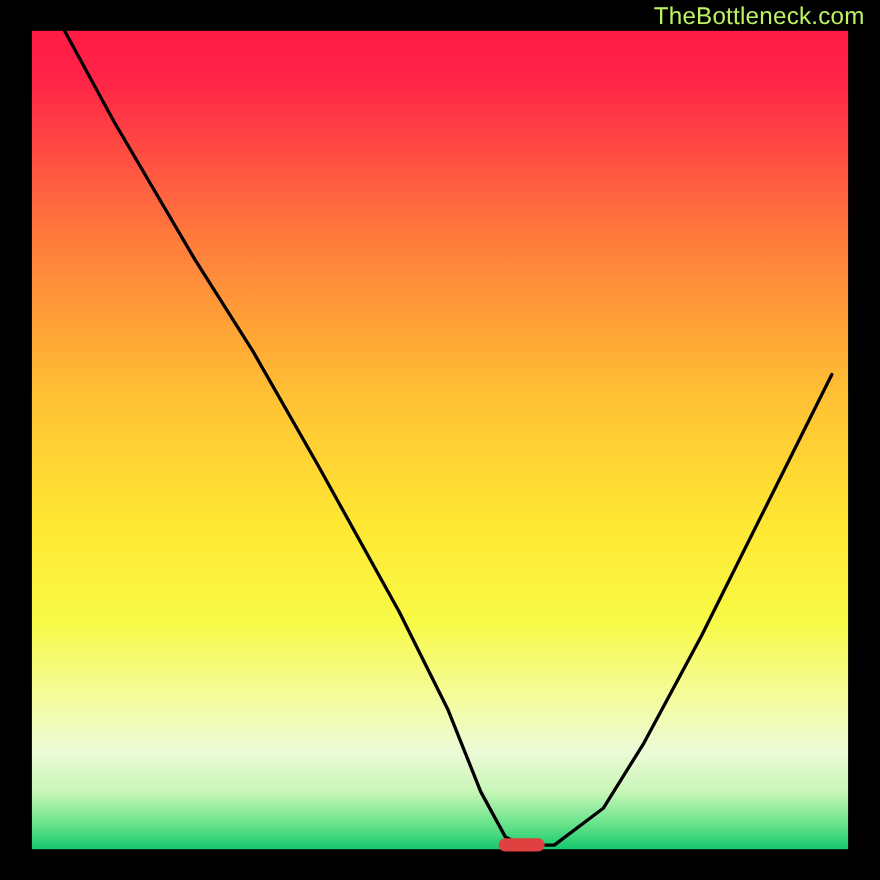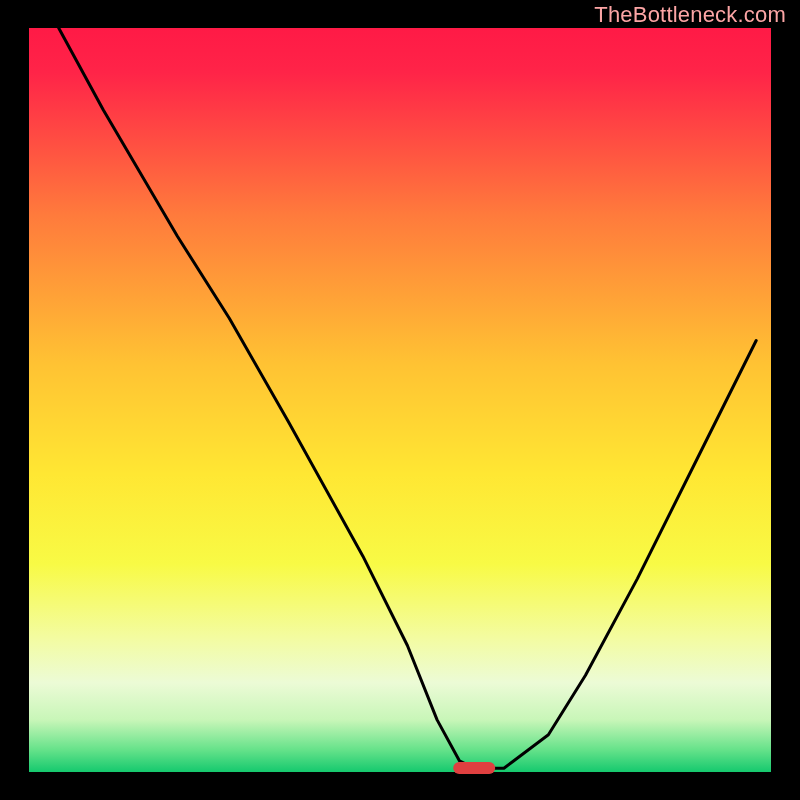--- a/index.html
+++ b/index.html
@@ -17,21 +17,21 @@
   }
   svg {
     display: block;
   }
   .watermark {
     position: absolute;
     top: 2px;
     right: 14px;
     font-family: Arial, Helvetica, sans-serif;
     font-size: 22px;
-    color: #fca5a5;
+    color: #bef264;
     letter-spacing: 0.2px;
     pointer-events: none;
   }
 </style>
 </head>
 <body>
 
 <div class="chart-container">
   <svg id="chart-svg" width="800" height="800" viewBox="0 0 800 800">
     <defs>

